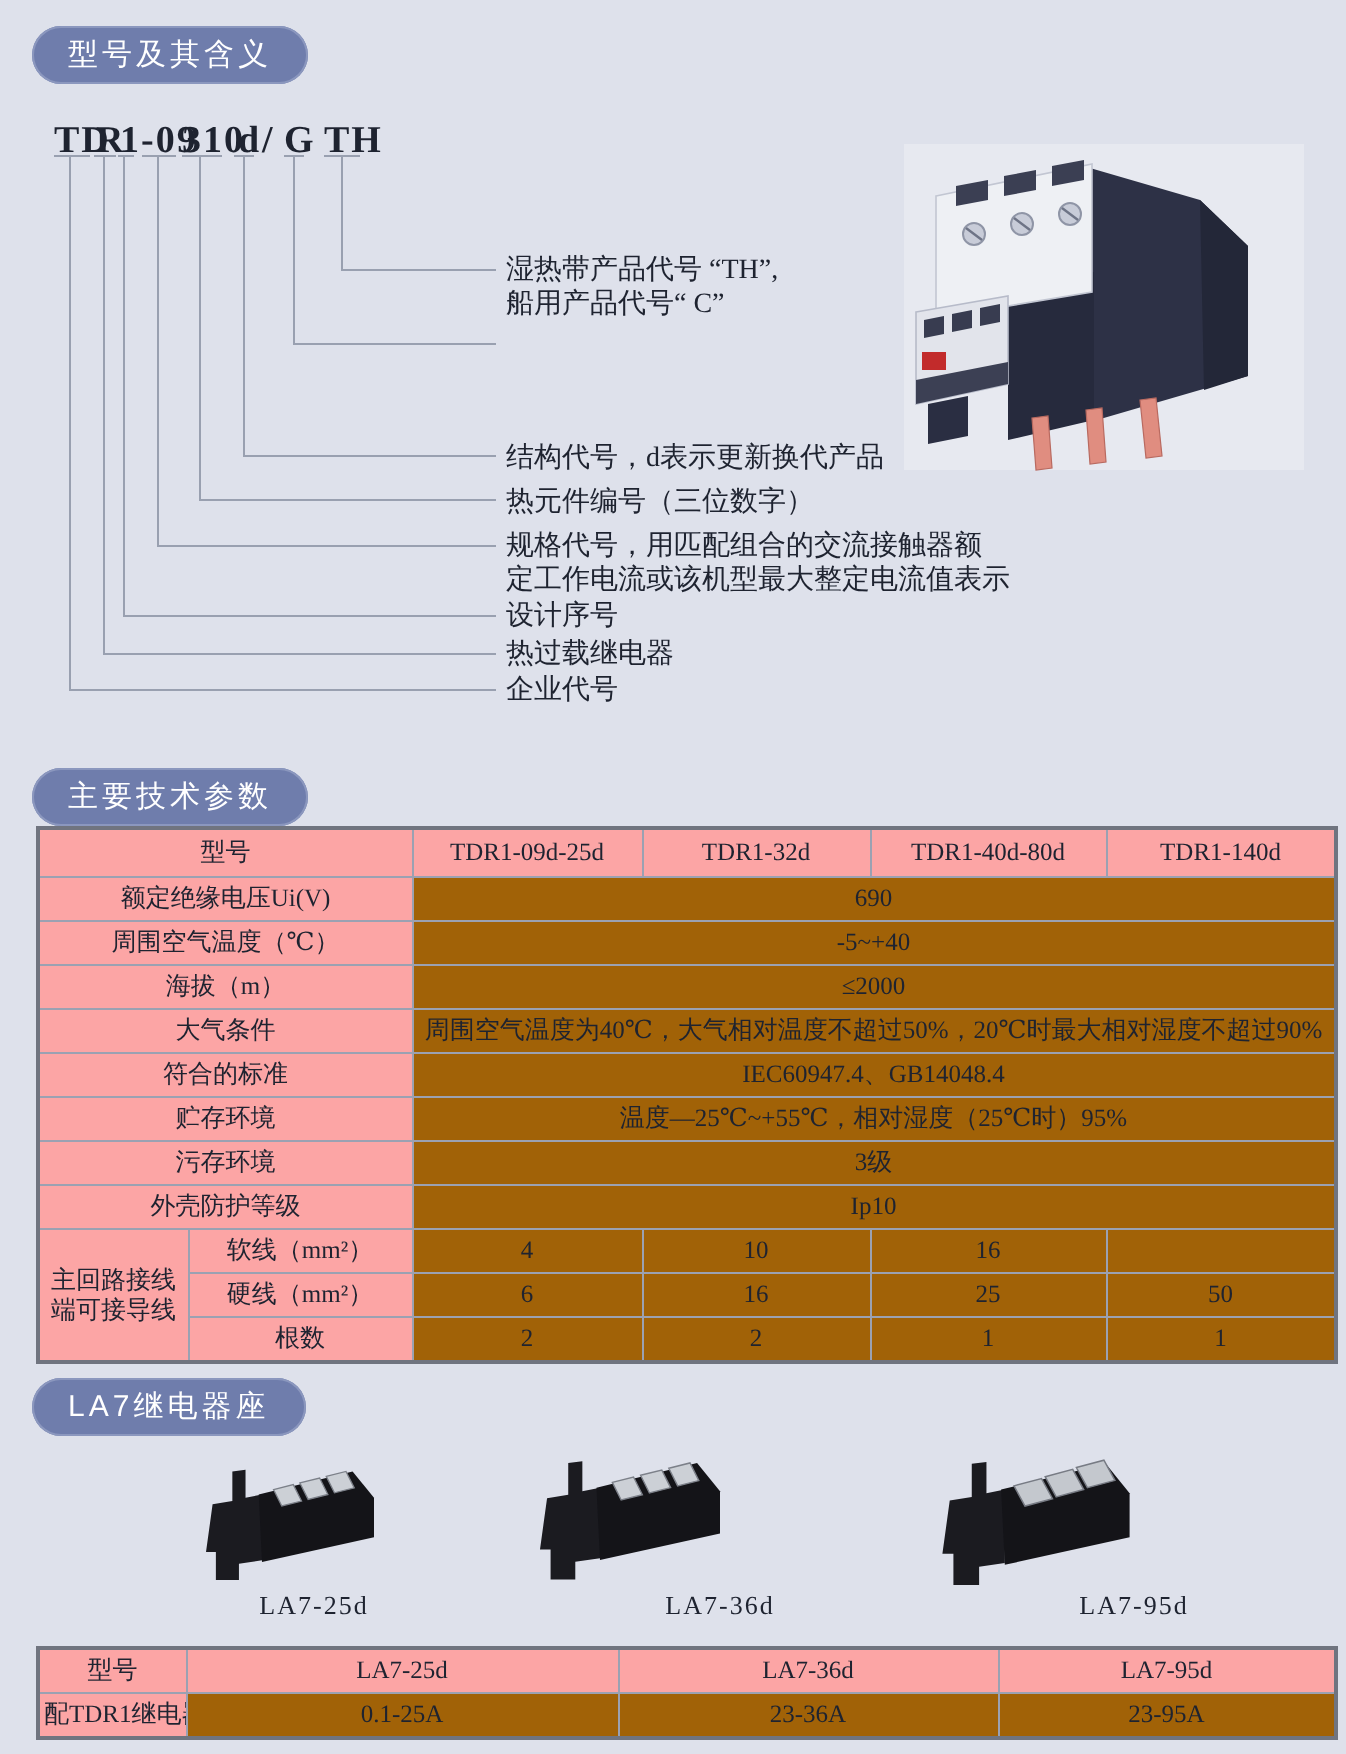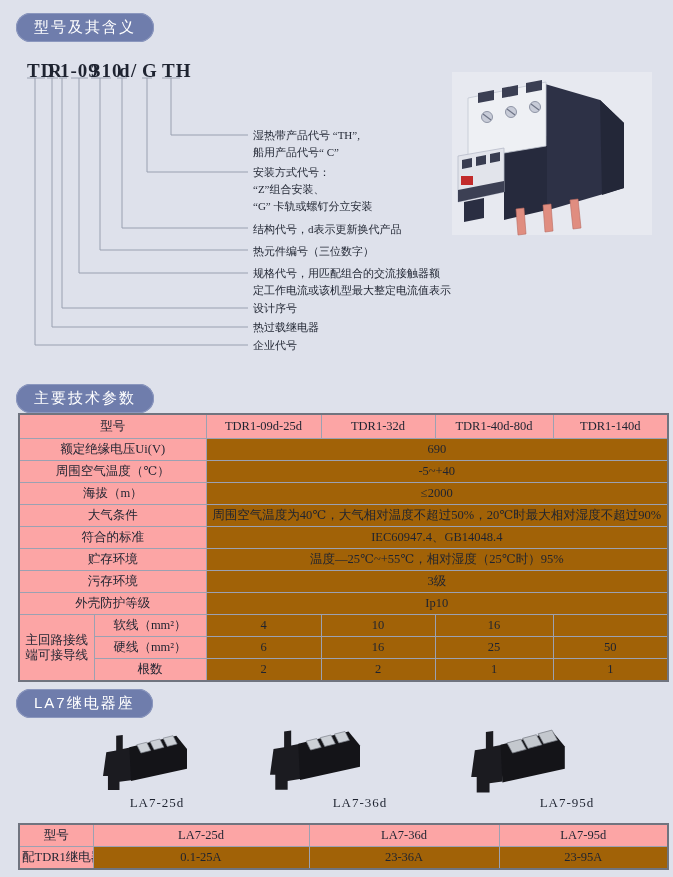--- a/index.html
+++ b/index.html
@@ -32,21 +32,21 @@
     top:60px;
     font-size:19px;
     font-weight:bold;
     letter-spacing:1px;
     white-space:nowrap;
   }
   .diagram-svg{position:absolute;left:0;top:0;}
   .anno{
     position:absolute;
     left:253px;
-    font-size:11px;
+    font-size:14px;
     line-height:17px;
     white-space:nowrap;
   }
   .anno span{display:block;}
 
   
   .photo{position:absolute;}
 
   
   table.t{
@@ -114,25 +114,20 @@
       <path d="M79,78  V273 H248"></path>
       <path d="M62,78  V308 H248"></path>
       <path d="M52,78  V327 H248"></path>
       <path d="M35,78  V345 H248"></path>
     </g>
   </svg>
 
   <div class="anno" style="top:127px;">
     <span>湿热带产品代号 “TH”,</span>
     <span>船用产品代号“ C”</span>
-  </div>
-  <div class="anno" style="top:164px;">
-    <span>安装方式代号：</span>
-    <span>“Z”组合安装、</span>
-    <span>“G” 卡轨或螺钉分立安装</span>
   </div>
   <div class="anno" style="top:221px;">
     <span>结构代号，d表示更新换代产品</span>
   </div>
   <div class="anno" style="top:243px;">
     <span>热元件编号（三位数字）</span>
   </div>
   <div class="anno" style="top:265px;">
     <span>规格代号，用匹配组合的交流接触器额</span>
     <span>定工作电流或该机型最大整定电流值表示</span>

